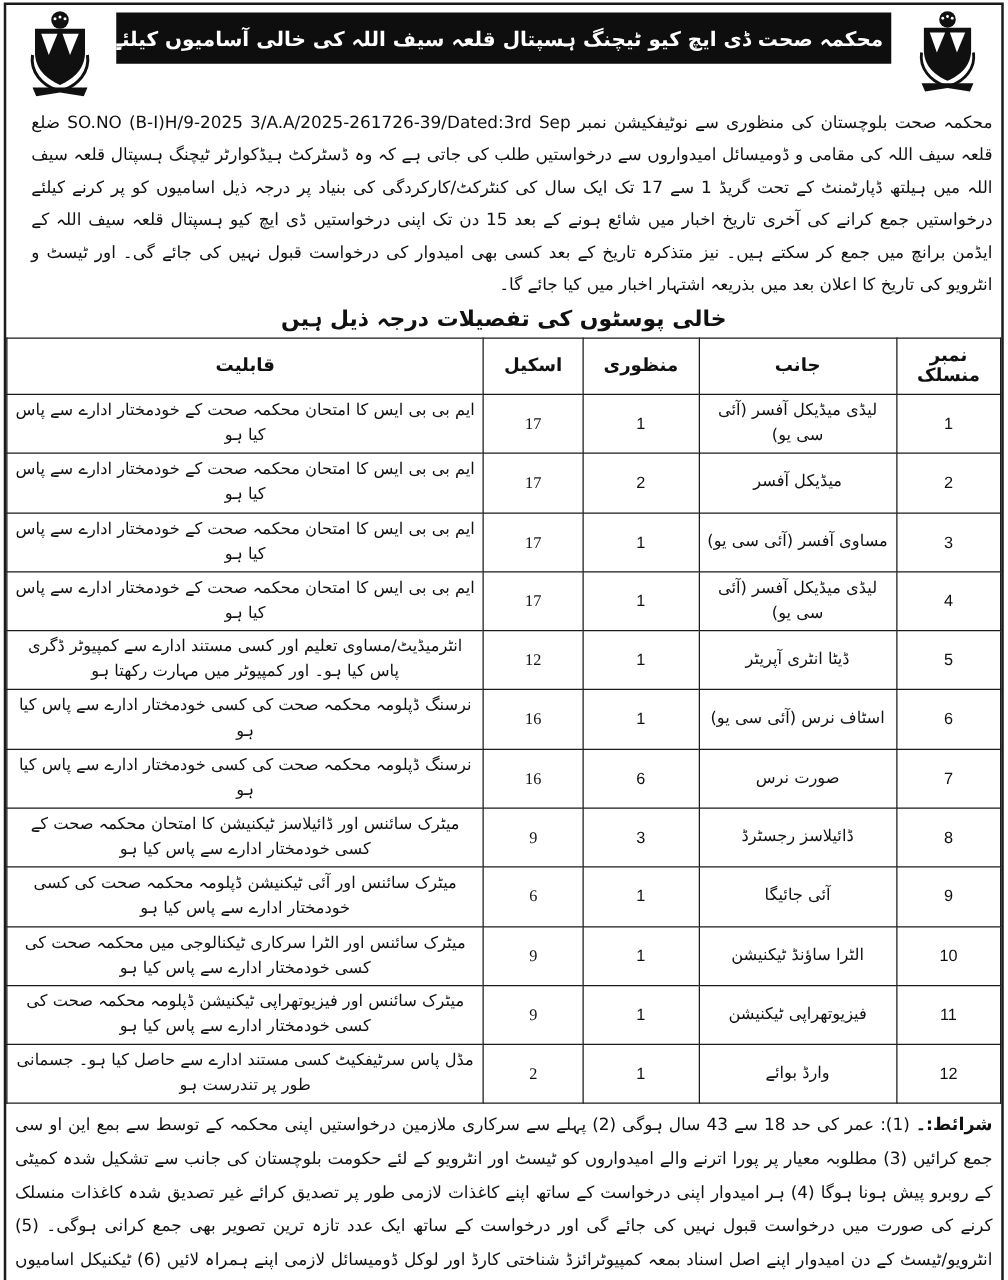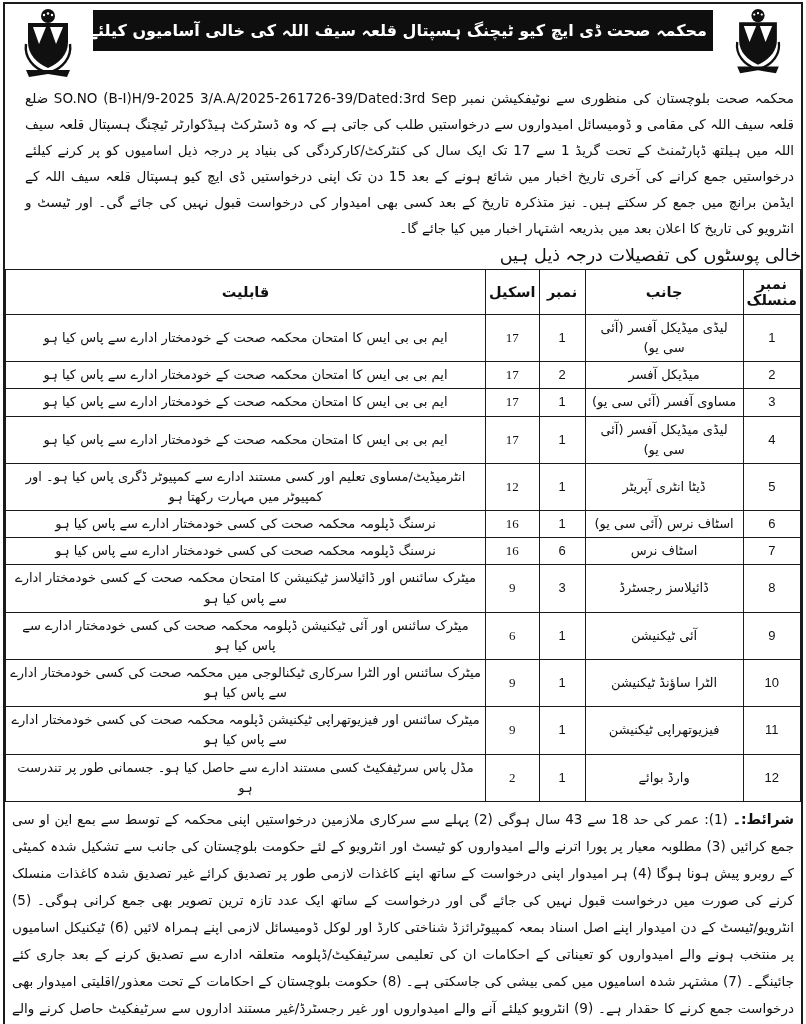--- a/index.html
+++ b/index.html
@@ -23,30 +23,30 @@
     white-space: nowrap; overflow: hidden; direction: rtl;
   }
 
   
   .intro {
     direction: rtl; text-align: justify;
     font-size: 13.5px; line-height: 26px;
     padding: 3px 7px 1px 20px;
   }
   .posts-heading {
-    font-weight: normal; font-size: 17.5px;
+    text-align: center; font-weight: bold; font-size: 17.5px;
     direction: rtl; padding: 3px 0 4px 0;
   }
 
   
   table.jobs { width: 100%; border-collapse: collapse; direction: rtl; }
   table.jobs th, table.jobs td {
     border: 1px solid #1b1b1b; text-align: center; vertical-align: middle;
   }
-  table.jobs th { font-size: 14.5px; font-weight: bold; padding: 6px 3px; }
+  table.jobs th { font-size: 14.5px; font-weight: bold; padding: 6px 16px; }
   table.jobs td { font-size: 13px; padding: 3px 4px; line-height: 1.55; }
   td.c-serial { width: 56px; font-family: "Liberation Sans", sans-serif; font-size: 14px; }
   td.c-post  { width: 158px; }
   td.c-count { width: 46px; font-family: "Liberation Sans", sans-serif; font-size: 14px; }
   td.c-scale { width: 50px; font-family: Liberation Serif, serif; font-size: 14px; }
 
   
   .conditions {
     direction: rtl; text-align: justify;
     font-size: 13.5px; line-height: 27px;
@@ -101,21 +101,21 @@
 
     <div class="intro">محکمہ صحت بلوچستان کی منظوری سے نوٹیفکیشن نمبر SO.NO (B-I)H/9-2025 3/A.A/2025-261726-39/Dated:3rd Sep ضلع قلعہ سیف اللہ کی مقامی و ڈومیسائل امیدواروں سے درخواستیں طلب کی جاتی ہے کہ وہ ڈسٹرکٹ ہیڈکوارٹر ٹیچنگ ہسپتال قلعہ سیف اللہ میں ہیلتھ ڈپارٹمنٹ کے تحت گریڈ 1 سے 17 تک ایک سال کی کنٹرکٹ/کارکردگی کی بنیاد پر درجہ ذیل اسامیوں کو پر کرنے کیلئے درخواستیں جمع کرانے کی آخری تاریخ اخبار میں شائع ہونے کے بعد 15 دن تک اپنی درخواستیں ڈی ایچ کیو ہسپتال قلعہ سیف اللہ کے ایڈمن برانچ میں جمع کر سکتے ہیں۔ نیز متذکرہ تاریخ کے بعد کسی بھی امیدوار کی درخواست قبول نہیں کی جائے گی۔ اور ٹیسٹ و انٹرویو کی تاریخ کا اعلان بعد میں بذریعہ اشتہار اخبار میں کیا جائے گا۔</div>
 
     <div class="posts-heading">خالی پوسٹوں کی تفصیلات درجہ ذیل ہیں</div>
 
     <table class="jobs">
       <thead>
         <tr>
           <th>نمبر منسلک</th>
           <th>جانب</th>
-          <th>نمبر</th>
+          <th>منظوری</th>
           <th>اسکیل</th>
           <th>قابلیت</th>
         </tr>
       </thead>
       <tbody>
         <tr>
           <td class="c-serial">1</td>
           <td class="c-post">لیڈی میڈیکل آفسر (آئی سی یو)</td>
           <td class="c-count">1</td>
           <td class="c-scale">17</td>
@@ -151,35 +151,35 @@
         </tr>
         <tr>
           <td class="c-serial">6</td>
           <td class="c-post">اسٹاف نرس (آئی سی یو)</td>
           <td class="c-count">1</td>
           <td class="c-scale">16</td>
           <td class="c-qual">نرسنگ ڈپلومہ محکمہ صحت کی کسی خودمختار ادارے سے پاس کیا ہو</td>
         </tr>
         <tr>
           <td class="c-serial">7</td>
-          <td class="c-post">اسٹاف نرس</td>
+          <td class="c-post">صورت نرس</td>
           <td class="c-count">6</td>
           <td class="c-scale">16</td>
           <td class="c-qual">نرسنگ ڈپلومہ محکمہ صحت کی کسی خودمختار ادارے سے پاس کیا ہو</td>
         </tr>
         <tr>
           <td class="c-serial">8</td>
           <td class="c-post">ڈائیلاسز رجسٹرڈ</td>
           <td class="c-count">3</td>
           <td class="c-scale">9</td>
           <td class="c-qual">میٹرک سائنس اور ڈائیلاسز ٹیکنیشن کا امتحان محکمہ صحت کے کسی خودمختار ادارے سے پاس کیا ہو</td>
         </tr>
         <tr>
           <td class="c-serial">9</td>
-          <td class="c-post">آئی ٹیکنیشن</td>
+          <td class="c-post">آئی جائیگا</td>
           <td class="c-count">1</td>
           <td class="c-scale">6</td>
           <td class="c-qual">میٹرک سائنس اور آئی ٹیکنیشن ڈپلومہ محکمہ صحت کی کسی خودمختار ادارے سے پاس کیا ہو</td>
         </tr>
         <tr>
           <td class="c-serial">10</td>
           <td class="c-post">الٹرا ساؤنڈ ٹیکنیشن</td>
           <td class="c-count">1</td>
           <td class="c-scale">9</td>
           <td class="c-qual">میٹرک سائنس اور الٹرا سرکاری ٹیکنالوجی میں محکمہ صحت کی کسی خودمختار ادارے سے پاس کیا ہو</td>

